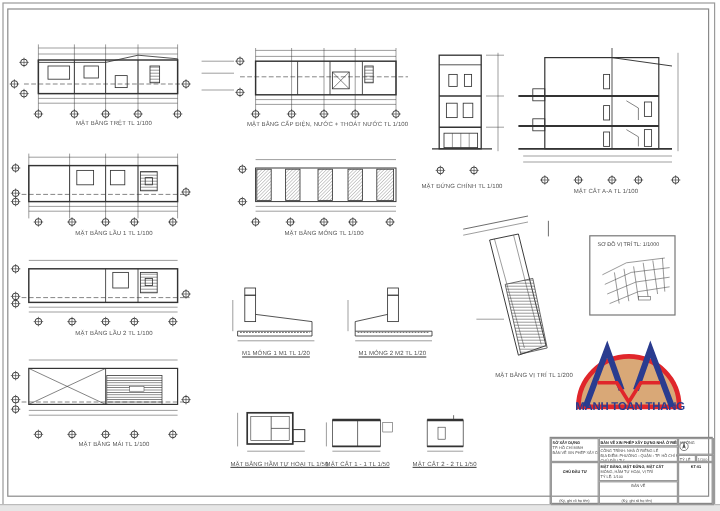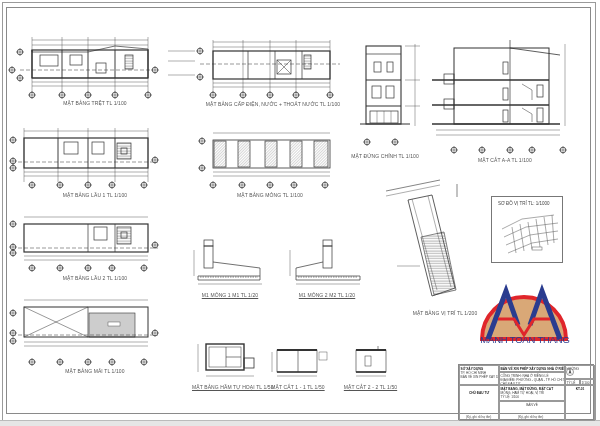--- a/index.html
+++ b/index.html
@@ -3,21 +3,21 @@
 <meta charset="utf-8">
 <style>
   html,body{margin:0;padding:0;background:#fff;}
   body{width:600px;height:426px;position:relative;overflow:hidden;font-family:"Liberation Sans",sans-serif;}
   .sheet-outer{position:absolute;left:2px;top:2px;width:594px;height:419px;border:1px solid #9a9a9a;box-sizing:border-box;}
   .sheet-inner{position:absolute;left:6px;top:7px;width:585px;height:407px;border:1.5px solid #8a8a8a;box-sizing:border-box;}
   .bottom-band{position:absolute;left:0;top:420px;width:600px;height:6px;background:#e6e6e6;border-top:1px solid #bbb;}
   .caption{position:absolute;font-size:5px;color:#555;white-space:nowrap;letter-spacing:0.1px;text-align:center;}
   svg{position:absolute;left:0;top:0;overflow:visible;}
   .logo{position:absolute;left:478px;top:277px;width:92px;height:70px;}
-  .logo-text{position:absolute;left:470px;top:334px;width:110px;text-align:center;font-size:9.5px;font-weight:normal;color:#2a3c8f;letter-spacing:-0.2px;}
+  .logo-text{position:absolute;left:470px;top:334px;width:110px;text-align:center;font-size:9.5px;font-weight:bold;color:#2a3c8f;letter-spacing:-0.2px;}
   .title-block{position:absolute;left:458px;top:364px;width:136px;height:56px;border:1px solid #888;box-sizing:border-box;font-size:3px;color:#555;}
   .tb-cell{position:absolute;border:0.6px solid #999;box-sizing:border-box;overflow:hidden;padding:0.5px;line-height:4px;}
   .tb-text{font-size:3.2px;color:#444;display:block;white-space:nowrap;}
   .tb-bold{font-weight:bold;color:#222;}
   .keymap{position:absolute;left:491px;top:196px;width:72px;height:67px;border:1px solid #777;box-sizing:border-box;background:#fff;}
   .keymap-title{position:absolute;left:6px;top:4px;font-size:4.5px;color:#444;white-space:nowrap;}
 </style>
 </head>
 <body>
 

